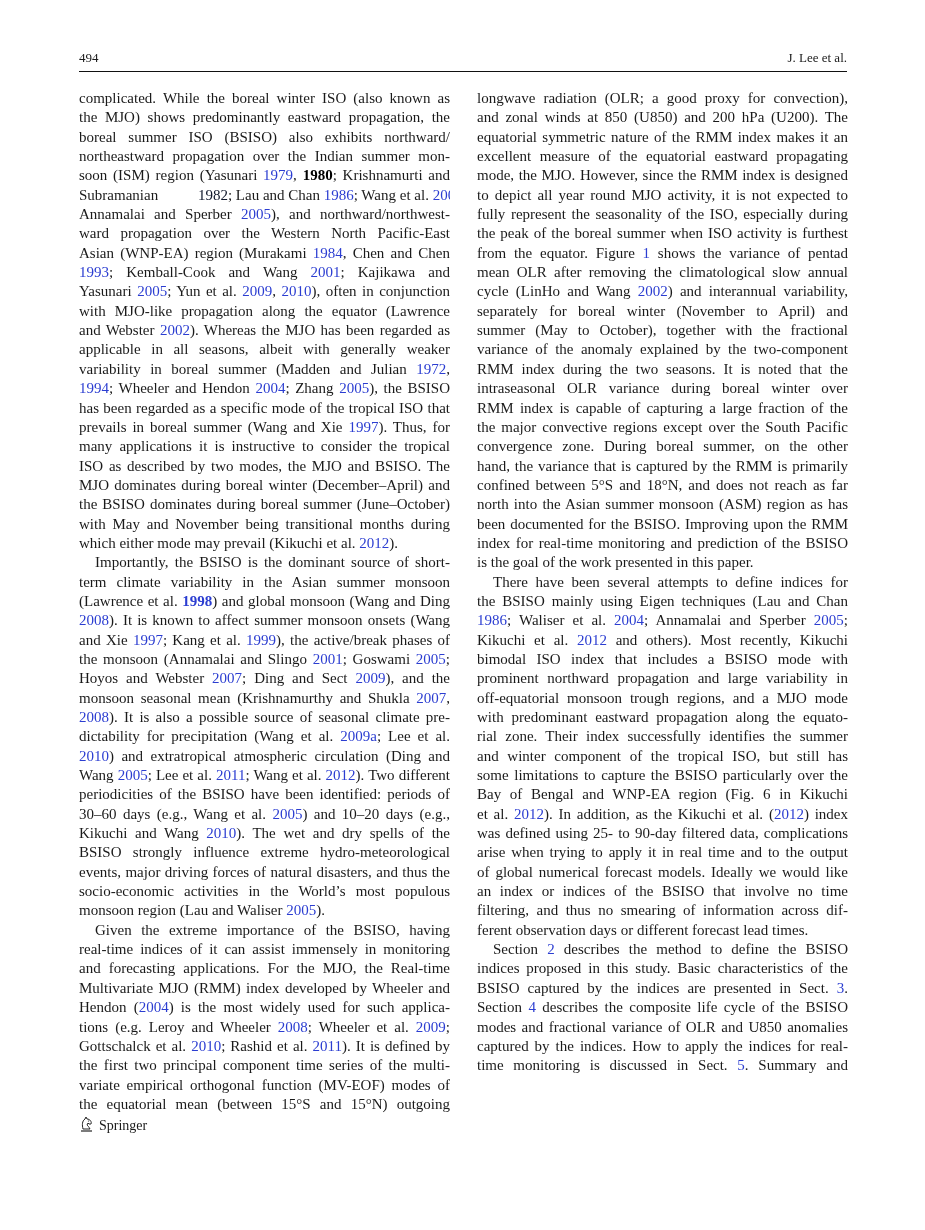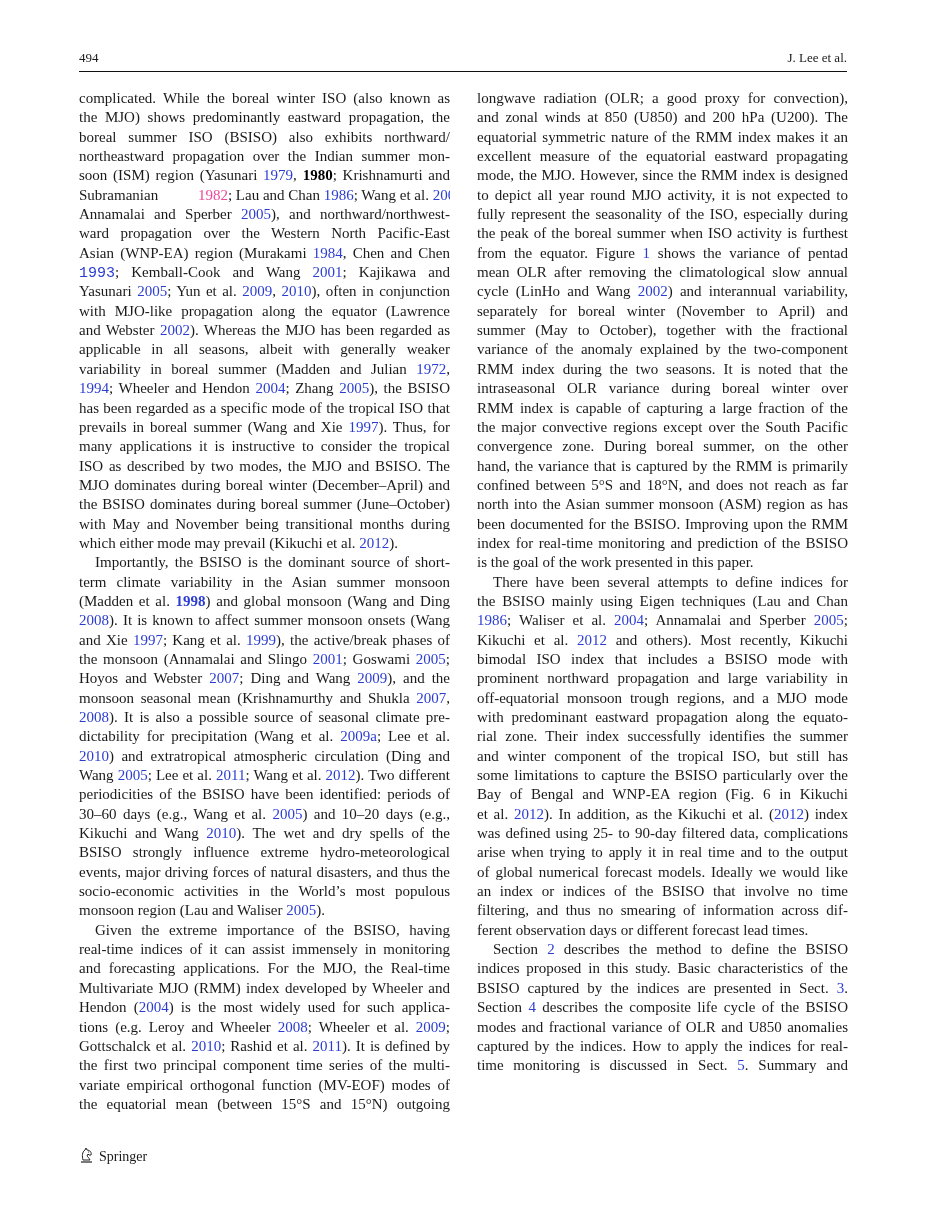--- a/index.html
+++ b/index.html
@@ -12,65 +12,65 @@
   .rule { position: absolute; left: 79px; right: 78px; top: 71px; height: 0;
           border-top: 1.3px solid #111; }
   .col { position: absolute; top: 89px; width: 371px; font-size: 15px; line-height: 19.35px; }
   .col.left { left: 79px; }
   .col.right { left: 477px; }
   .ln { display: block; height: 19.35px; white-space: nowrap; text-align: justify;
         text-align-last: justify; overflow: hidden; }
   .ln.last { text-align-last: left; }
   .ln.indent { padding-left: 16px; }
   a.ref { color: #2b3dd1; text-decoration: none; }
-  .footer { position: absolute; left: 79px; top: 1146px; font-size: 14px;
+  .footer { position: absolute; left: 79px; top: 1115px; font-size: 14px;
             display: flex; align-items: center; gap: 4px; }
   .footer svg { width: 16px; height: 18px; }
 </style>
 </head>
 <body>
 
 <div class="header">
   <span class="page-num">494</span>
   <span class="running-head">J. Lee et al.</span>
 </div>
 <div class="rule"></div>
 
 <div class="col left" id="col0">
     <span class="ln"><span>complicated. While the boreal winter ISO (also known as</span></span>
     <span class="ln"><span>the MJO) shows predominantly eastward propagation, the</span></span>
     <span class="ln"><span>boreal summer ISO (BSISO) also exhibits northward/</span></span>
     <span class="ln"><span>northeastward propagation over the Indian summer mon-</span></span>
     <span class="ln"><span>soon (ISM) region (Yasunari </span><a class="ref" style="color: rgb(43, 61, 209);">1979</a><span>, </span><a class="ref" style="color: #000000; font-weight: bold;">1980</a><span>; Krishnamurti and</span></span>
-    <span class="ln"><span>Subramanian </span><a class="ref" style="color: #ec4899; margin-left: 36px;">1982</a><span>; Lau and Chan </span><a class="ref" style="color: rgb(43, 61, 209);">1986</a><span>; Wang et al. </span><a class="ref" style="color: rgb(43, 61, 209);">2005</a><span>;</span></span>
+    <span class="ln"><span>Subramanian </span><a class="ref" style="color: #0f172a; margin-left: 36px;">1982</a><span>; Lau and Chan </span><a class="ref" style="color: rgb(43, 61, 209);">1986</a><span>; Wang et al. </span><a class="ref" style="color: rgb(43, 61, 209);">2005</a><span>;</span></span>
     <span class="ln"><span>Annamalai and Sperber </span><a class="ref" style="color: rgb(43, 61, 209);">2005</a><span>), and northward/northwest-</span></span>
     <span class="ln"><span>ward propagation over the Western North Pacific-East</span></span>
     <span class="ln"><span>Asian (WNP-EA) region (Murakami </span><a class="ref" style="color: rgb(43, 61, 209);">1984</a><span>, Chen and Chen</span></span>
-    <span class="ln"><a class="ref" style="color: rgb(43, 61, 209); font-family: Liberation Mono, monospace;">1993</a><span>; Kemball-Cook and Wang </span><a class="ref" style="color: rgb(43, 61, 209);">2001</a><span>; Kajikawa and</span></span>
+    <span class="ln"><a class="ref" style="color: rgb(43, 61, 209);">1993</a><span>; Kemball-Cook and Wang </span><a class="ref" style="color: rgb(43, 61, 209);">2001</a><span>; Kajikawa and</span></span>
     <span class="ln"><span>Yasunari </span><a class="ref" style="color: rgb(43, 61, 209);">2005</a><span>; Yun et al. </span><a class="ref" style="color: rgb(43, 61, 209);">2009</a><span>, </span><a class="ref" style="color: rgb(43, 61, 209);">2010</a><span>), often in conjunction</span></span>
     <span class="ln"><span>with MJO-like propagation along the equator (Lawrence</span></span>
     <span class="ln"><span>and Webster </span><a class="ref" style="color: rgb(43, 61, 209);">2002</a><span>). Whereas the MJO has been regarded as</span></span>
     <span class="ln"><span>applicable in all seasons, albeit with generally weaker</span></span>
     <span class="ln"><span>variability in boreal summer (Madden and Julian </span><a class="ref" style="color: rgb(43, 61, 209);">1972</a><span>,</span></span>
     <span class="ln"><a class="ref" style="color: rgb(43, 61, 209);">1994</a><span>; Wheeler and Hendon </span><a class="ref" style="color: rgb(43, 61, 209);">2004</a><span>; Zhang </span><a class="ref" style="color: rgb(43, 61, 209);">2005</a><span>), the BSISO</span></span>
     <span class="ln"><span>has been regarded as a specific mode of the tropical ISO that</span></span>
     <span class="ln"><span>prevails in boreal summer (Wang and Xie </span><a class="ref" style="color: rgb(43, 61, 209);">1997</a><span>). Thus, for</span></span>
     <span class="ln"><span>many applications it is instructive to consider the tropical</span></span>
     <span class="ln"><span>ISO as described by two modes, the MJO and BSISO. The</span></span>
     <span class="ln"><span>MJO dominates during boreal winter (December–April) and</span></span>
     <span class="ln"><span>the BSISO dominates during boreal summer (June–October)</span></span>
     <span class="ln"><span>with May and November being transitional months during</span></span>
     <span class="ln last"><span>which either mode may prevail (Kikuchi et al. </span><a class="ref" style="color: rgb(43, 61, 209);">2012</a><span>).</span></span>
     <span class="ln indent"><span>Importantly, the BSISO is the dominant source of short-</span></span>
     <span class="ln"><span>term climate variability in the Asian summer monsoon</span></span>
-    <span class="ln"><span>(Madden et al. </span><a class="ref" style="color: rgb(43, 61, 209); font-weight: bold;">1998</a><span>) and global monsoon (Wang and Ding</span></span>
+    <span class="ln"><span>(Lawrence et al. </span><a class="ref" style="color: rgb(43, 61, 209); font-weight: bold;">1998</a><span>) and global monsoon (Wang and Ding</span></span>
     <span class="ln"><a class="ref" style="color: rgb(43, 61, 209);">2008</a><span>). It is known to affect summer monsoon onsets (Wang</span></span>
     <span class="ln"><span>and Xie </span><a class="ref" style="color: rgb(43, 61, 209);">1997</a><span>; Kang et al. </span><a class="ref" style="color: rgb(43, 61, 209);">1999</a><span>), the active/break phases of</span></span>
     <span class="ln"><span>the monsoon (Annamalai and Slingo </span><a class="ref" style="color: rgb(43, 61, 209);">2001</a><span>; Goswami </span><a class="ref" style="color: rgb(43, 61, 209);">2005</a><span>;</span></span>
-    <span class="ln"><span>Hoyos and Webster </span><a class="ref" style="color: rgb(43, 61, 209);">2007</a><span>; Ding and Wang </span><a class="ref" style="color: rgb(43, 61, 209);">2009</a><span>), and the</span></span>
+    <span class="ln"><span>Hoyos and Webster </span><a class="ref" style="color: rgb(43, 61, 209);">2007</a><span>; Ding and Sect </span><a class="ref" style="color: rgb(43, 61, 209);">2009</a><span>), and the</span></span>
     <span class="ln"><span>monsoon seasonal mean (Krishnamurthy and Shukla </span><a class="ref" style="color: rgb(43, 61, 209);">2007</a><span>,</span></span>
     <span class="ln"><a class="ref" style="color: rgb(43, 61, 209);">2008</a><span>). It is also a possible source of seasonal climate pre-</span></span>
     <span class="ln"><span>dictability for precipitation (Wang et al. </span><a class="ref" style="color: rgb(43, 61, 209);">2009a</a><span>; Lee et al.</span></span>
     <span class="ln"><a class="ref" style="color: rgb(43, 61, 209);">2010</a><span>) and extratropical atmospheric circulation (Ding and</span></span>
     <span class="ln"><span>Wang </span><a class="ref" style="color: rgb(43, 61, 209);">2005</a><span>; Lee et al. </span><a class="ref" style="color: rgb(43, 61, 209);">2011</a><span>; Wang et al. </span><a class="ref" style="color: rgb(43, 61, 209);">2012</a><span>). Two different</span></span>
     <span class="ln"><span>periodicities of the BSISO have been identified: periods of</span></span>
     <span class="ln"><span>30–60 days (e.g., Wang et al. </span><a class="ref" style="color: rgb(43, 61, 209);">2005</a><span>) and 10–20 days (e.g.,</span></span>
     <span class="ln"><span>Kikuchi and Wang </span><a class="ref" style="color: rgb(43, 61, 209);">2010</a><span>). The wet and dry spells of the</span></span>
     <span class="ln"><span>BSISO strongly influence extreme hydro-meteorological</span></span>
     <span class="ln"><span>events, major driving forces of natural disasters, and thus the</span></span>

